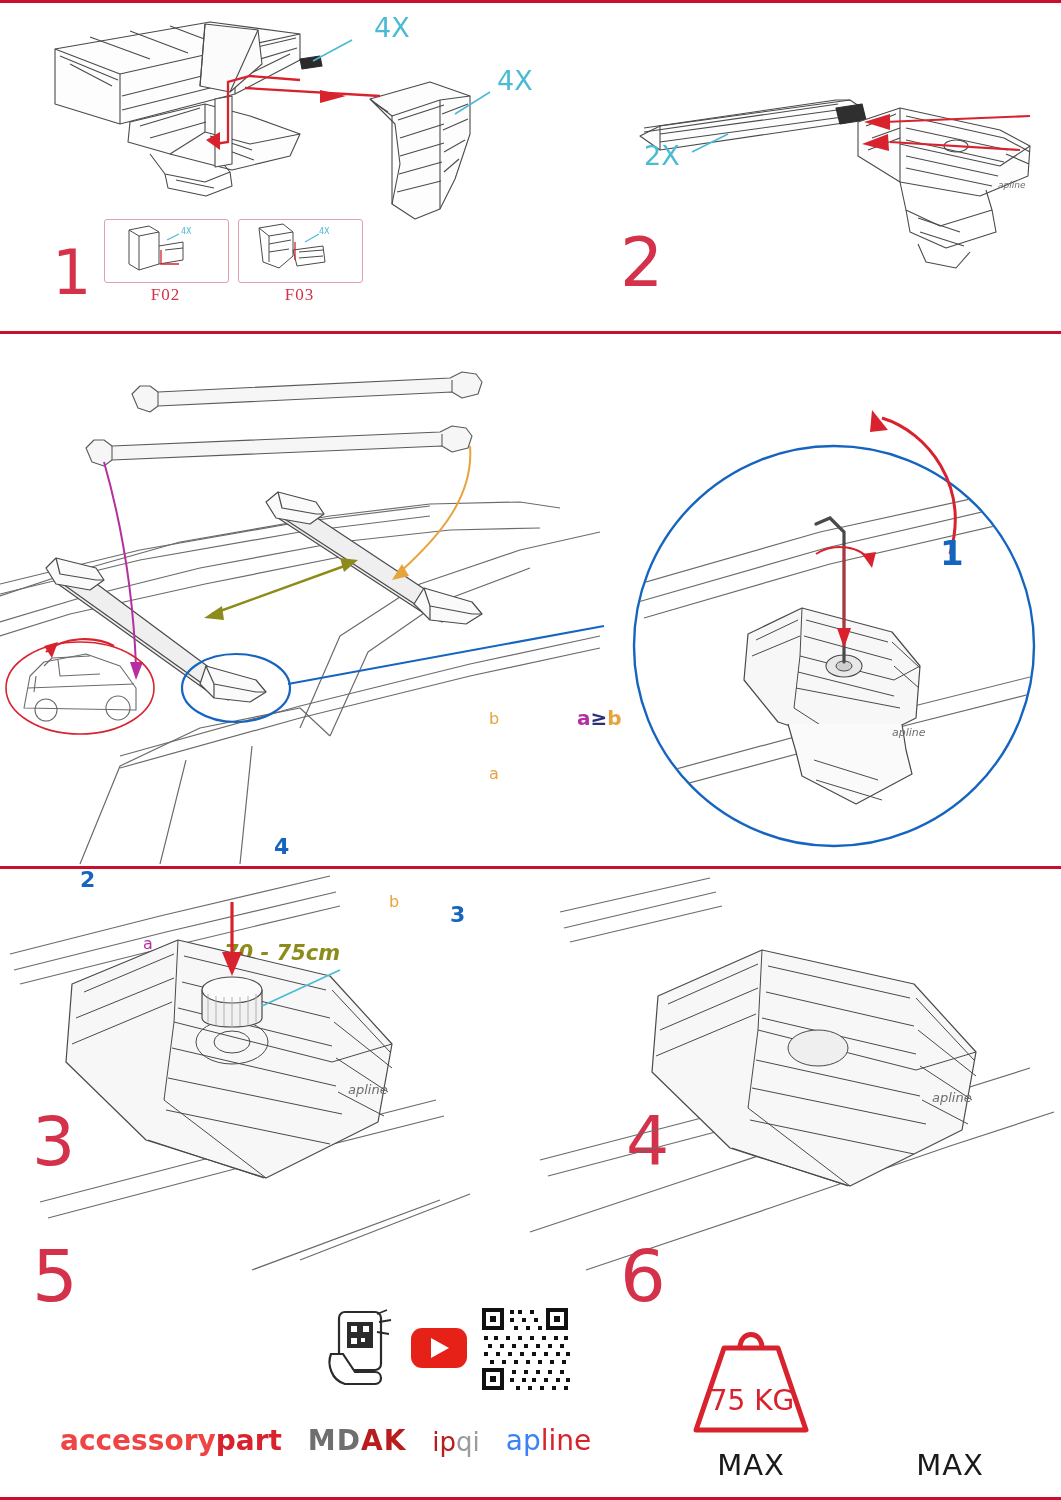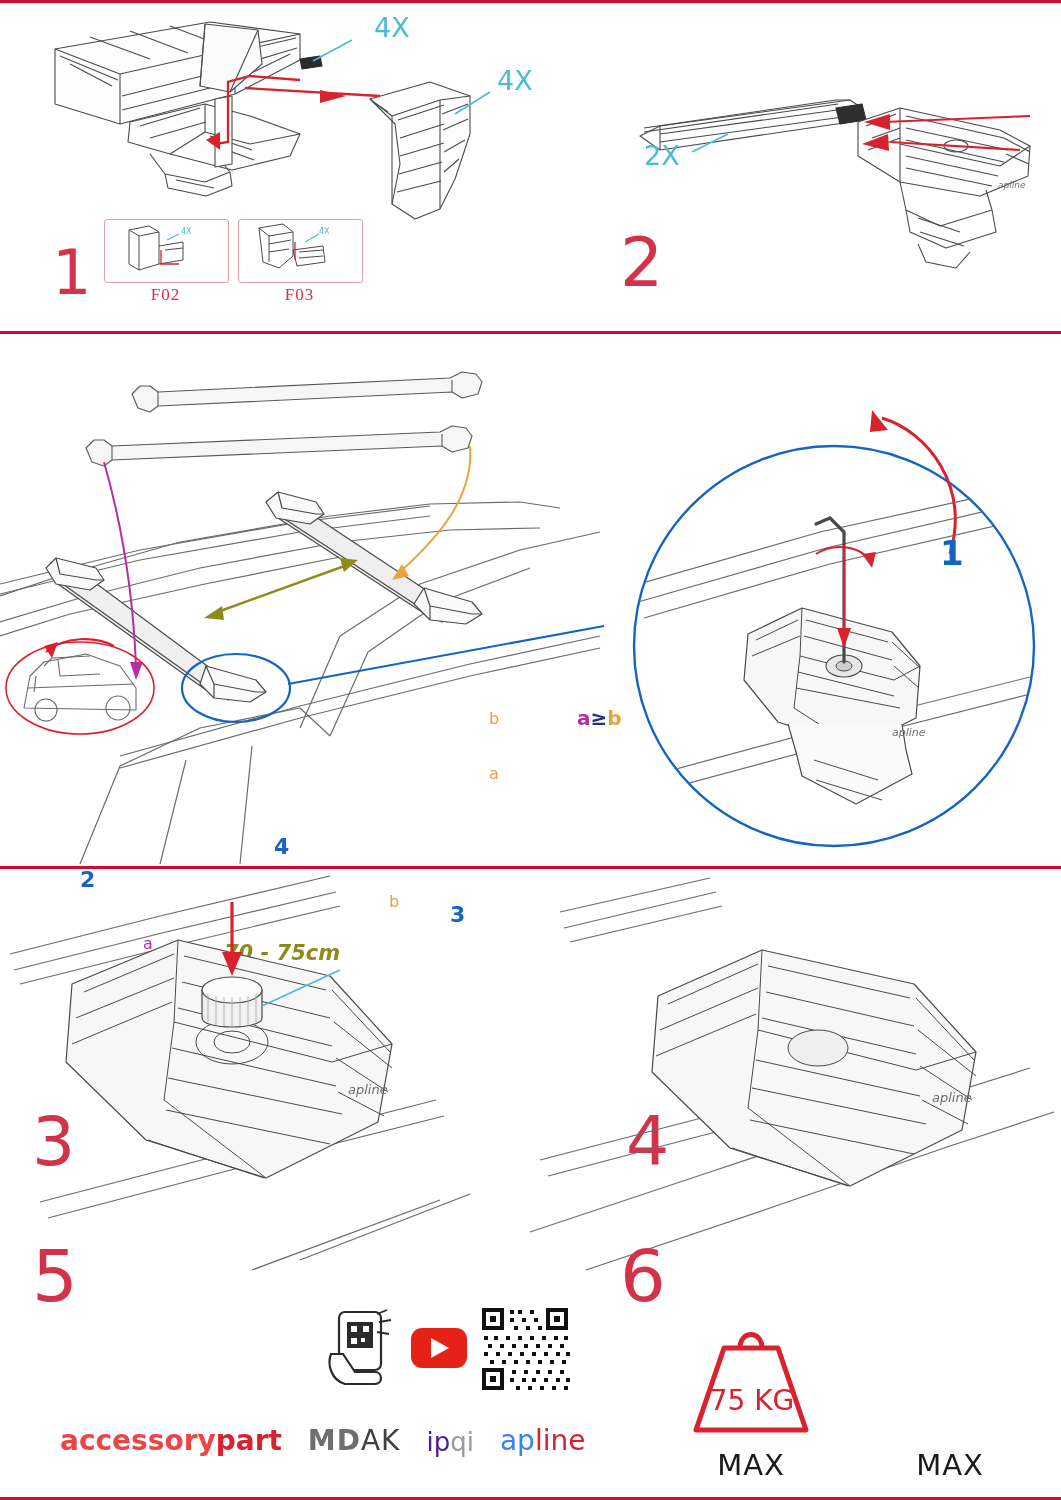--- a/index.html
+++ b/index.html
@@ -612,24 +612,24 @@
           <rect x="84" y="80" width="4" height="4"></rect>
       </g>
     </svg>
   </div>
 
   <div class="footer-brands" style="left:60px;top:1424px;">
     <div class="brand" style="font-size:28px;">
       <span style="color:#ef4444;font-weight:bold;">accessory</span><span style="color:#d8232f;font-weight:bold;">part</span>
     </div>
     <div class="brand" style="font-size:28px;letter-spacing:1px;">
-      <span style="color:#6f6f6f;font-weight:bold;">MD</span><span style="color:#404040;font-weight:normal;">AK</span>
+      <span style="color:#6f6f6f;font-weight:bold;">MD</span><span style="color:#b91c1c;font-weight:bold;">AK</span>
     </div>
     <div class="brand" style="font-size:26px;">
-      <span style="color:#4c1d95;text-align:right;">ip</span><span style="color:#9b9b9b;">qi</span>
+      <span style="color:#b91c1c;text-align:right;">ip</span><span style="color:#9b9b9b;">qi</span>
     </div>
     <div class="brand" style="font-size:28px;">
       <span style="color:#3b82f6;">ap</span><span style="color:#d8232f;">line</span>
     </div>
   </div>
 
   <div class="stepnum" style="left:620px;top:1240px;font-size:72px;">6</div>
 
   <div class="panel" style="left:686px;top:1318px;width:130px;height:122px;">
     <svg width="130" height="122" viewBox="0 0 130 122">

